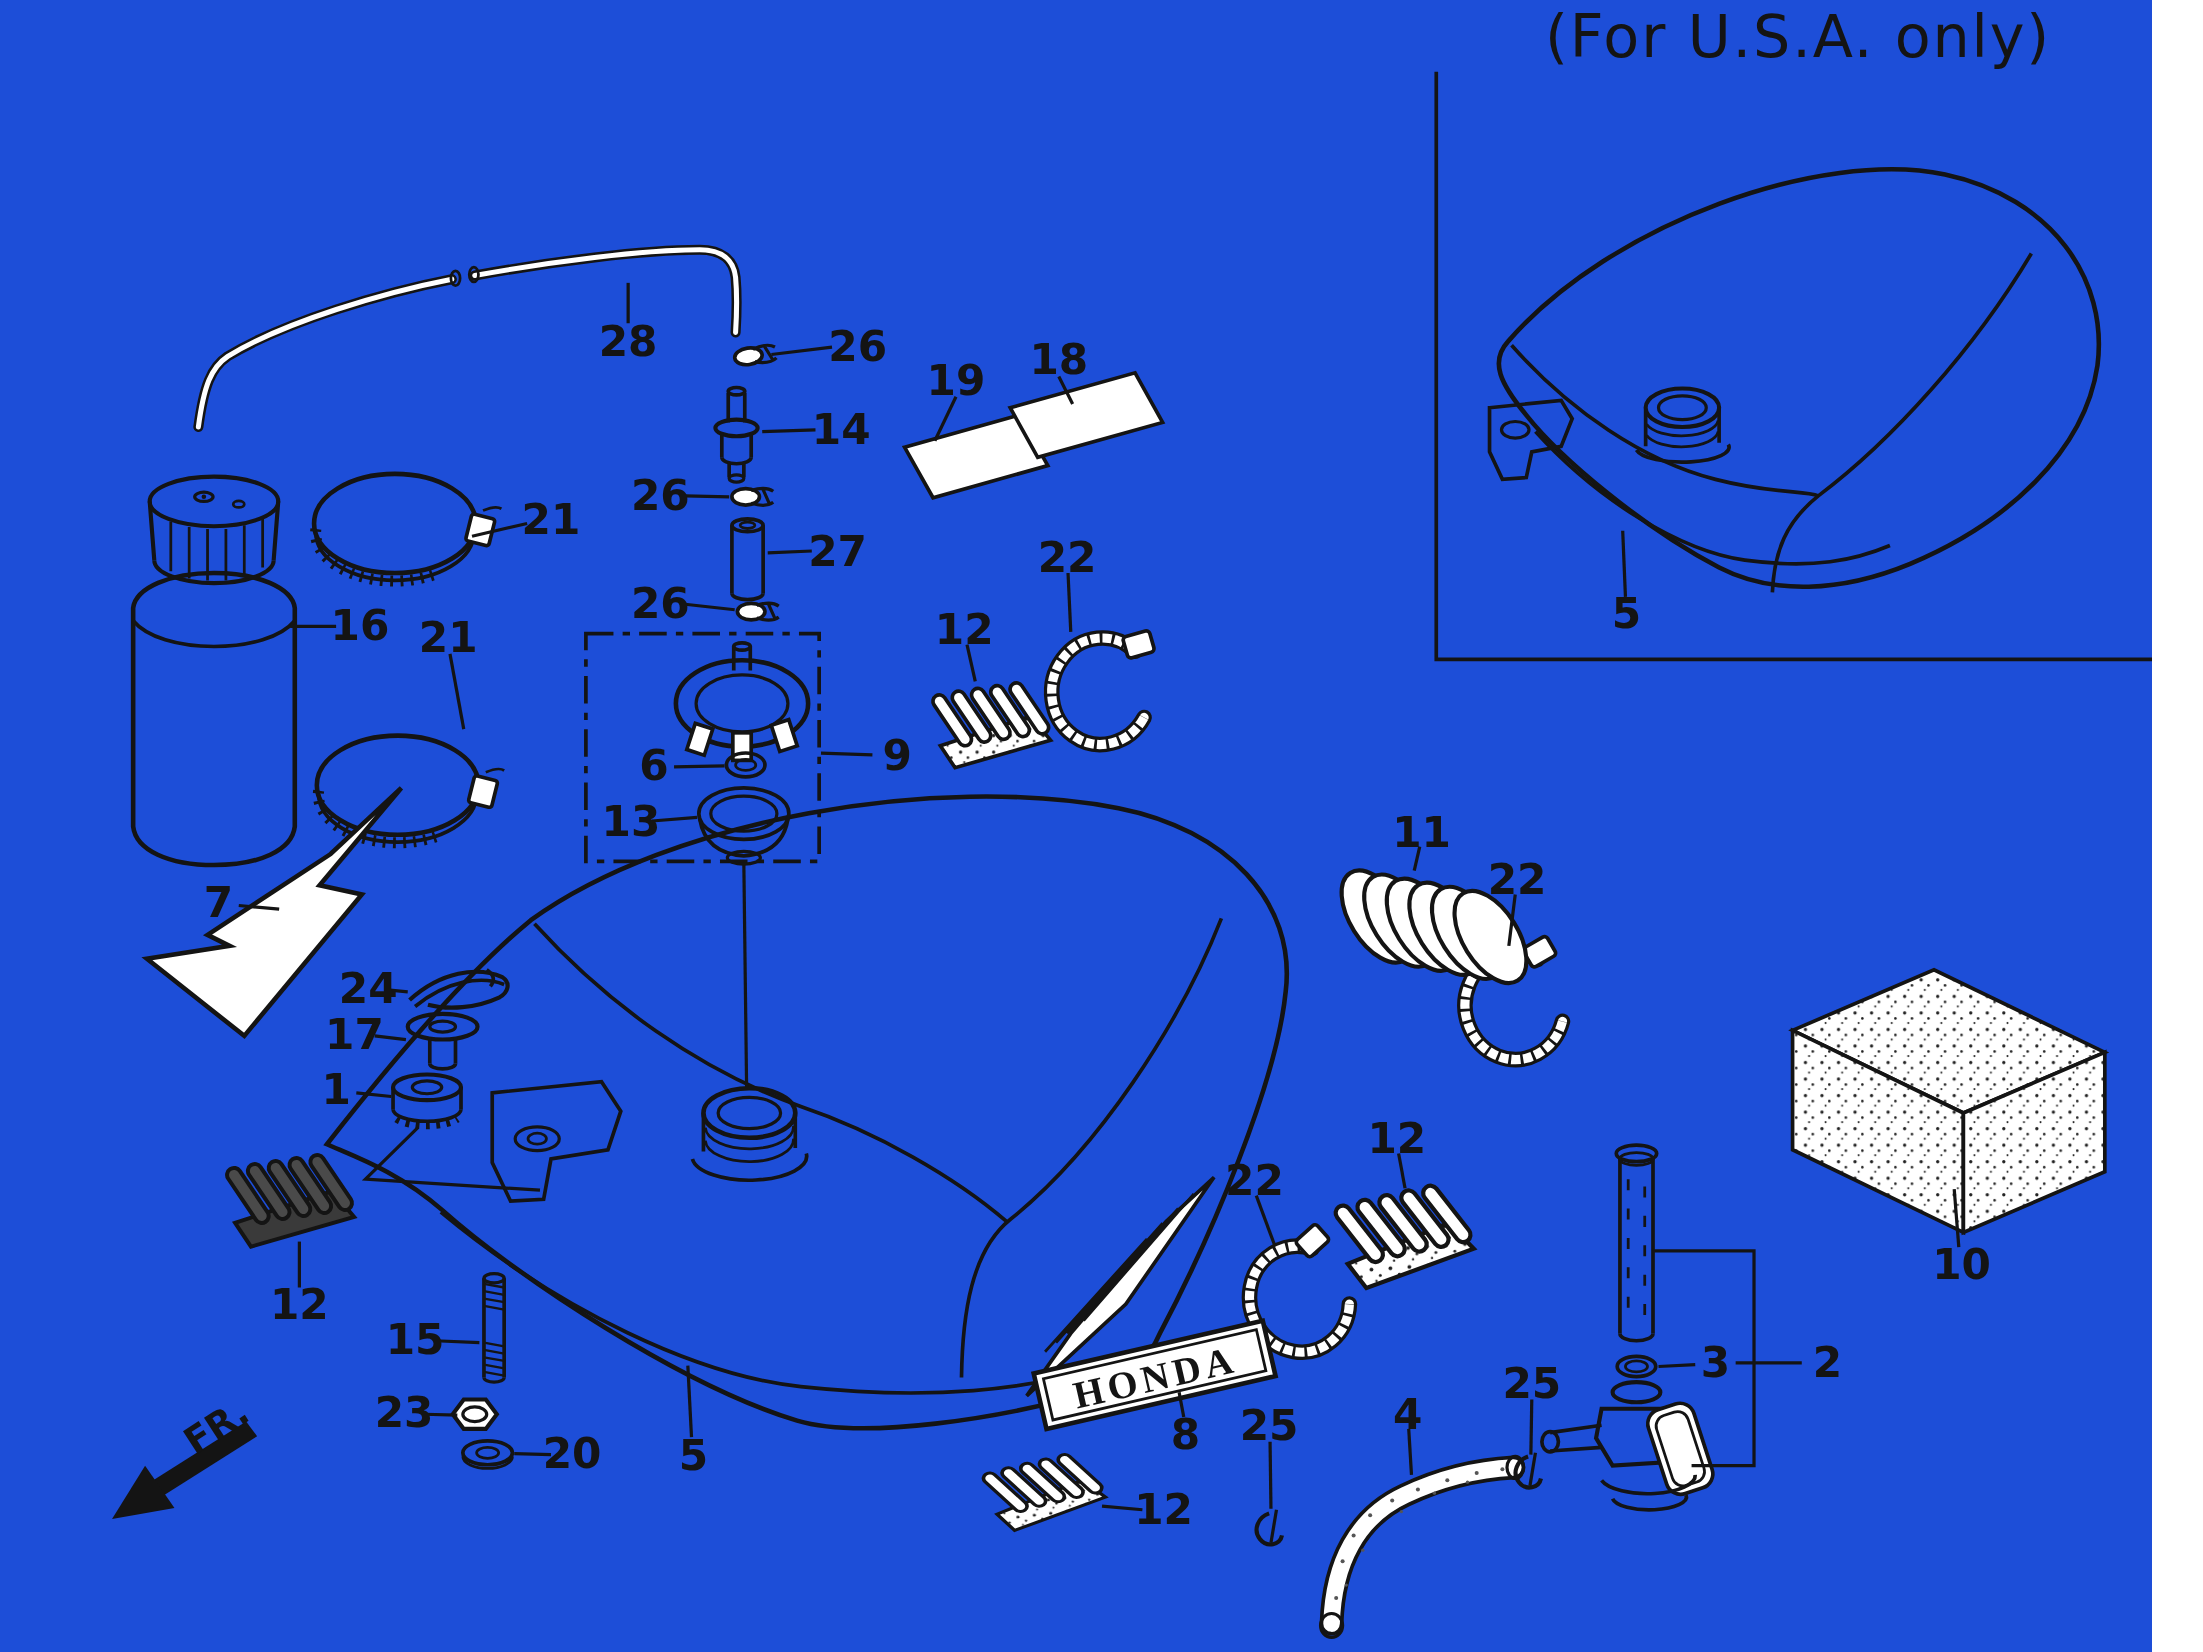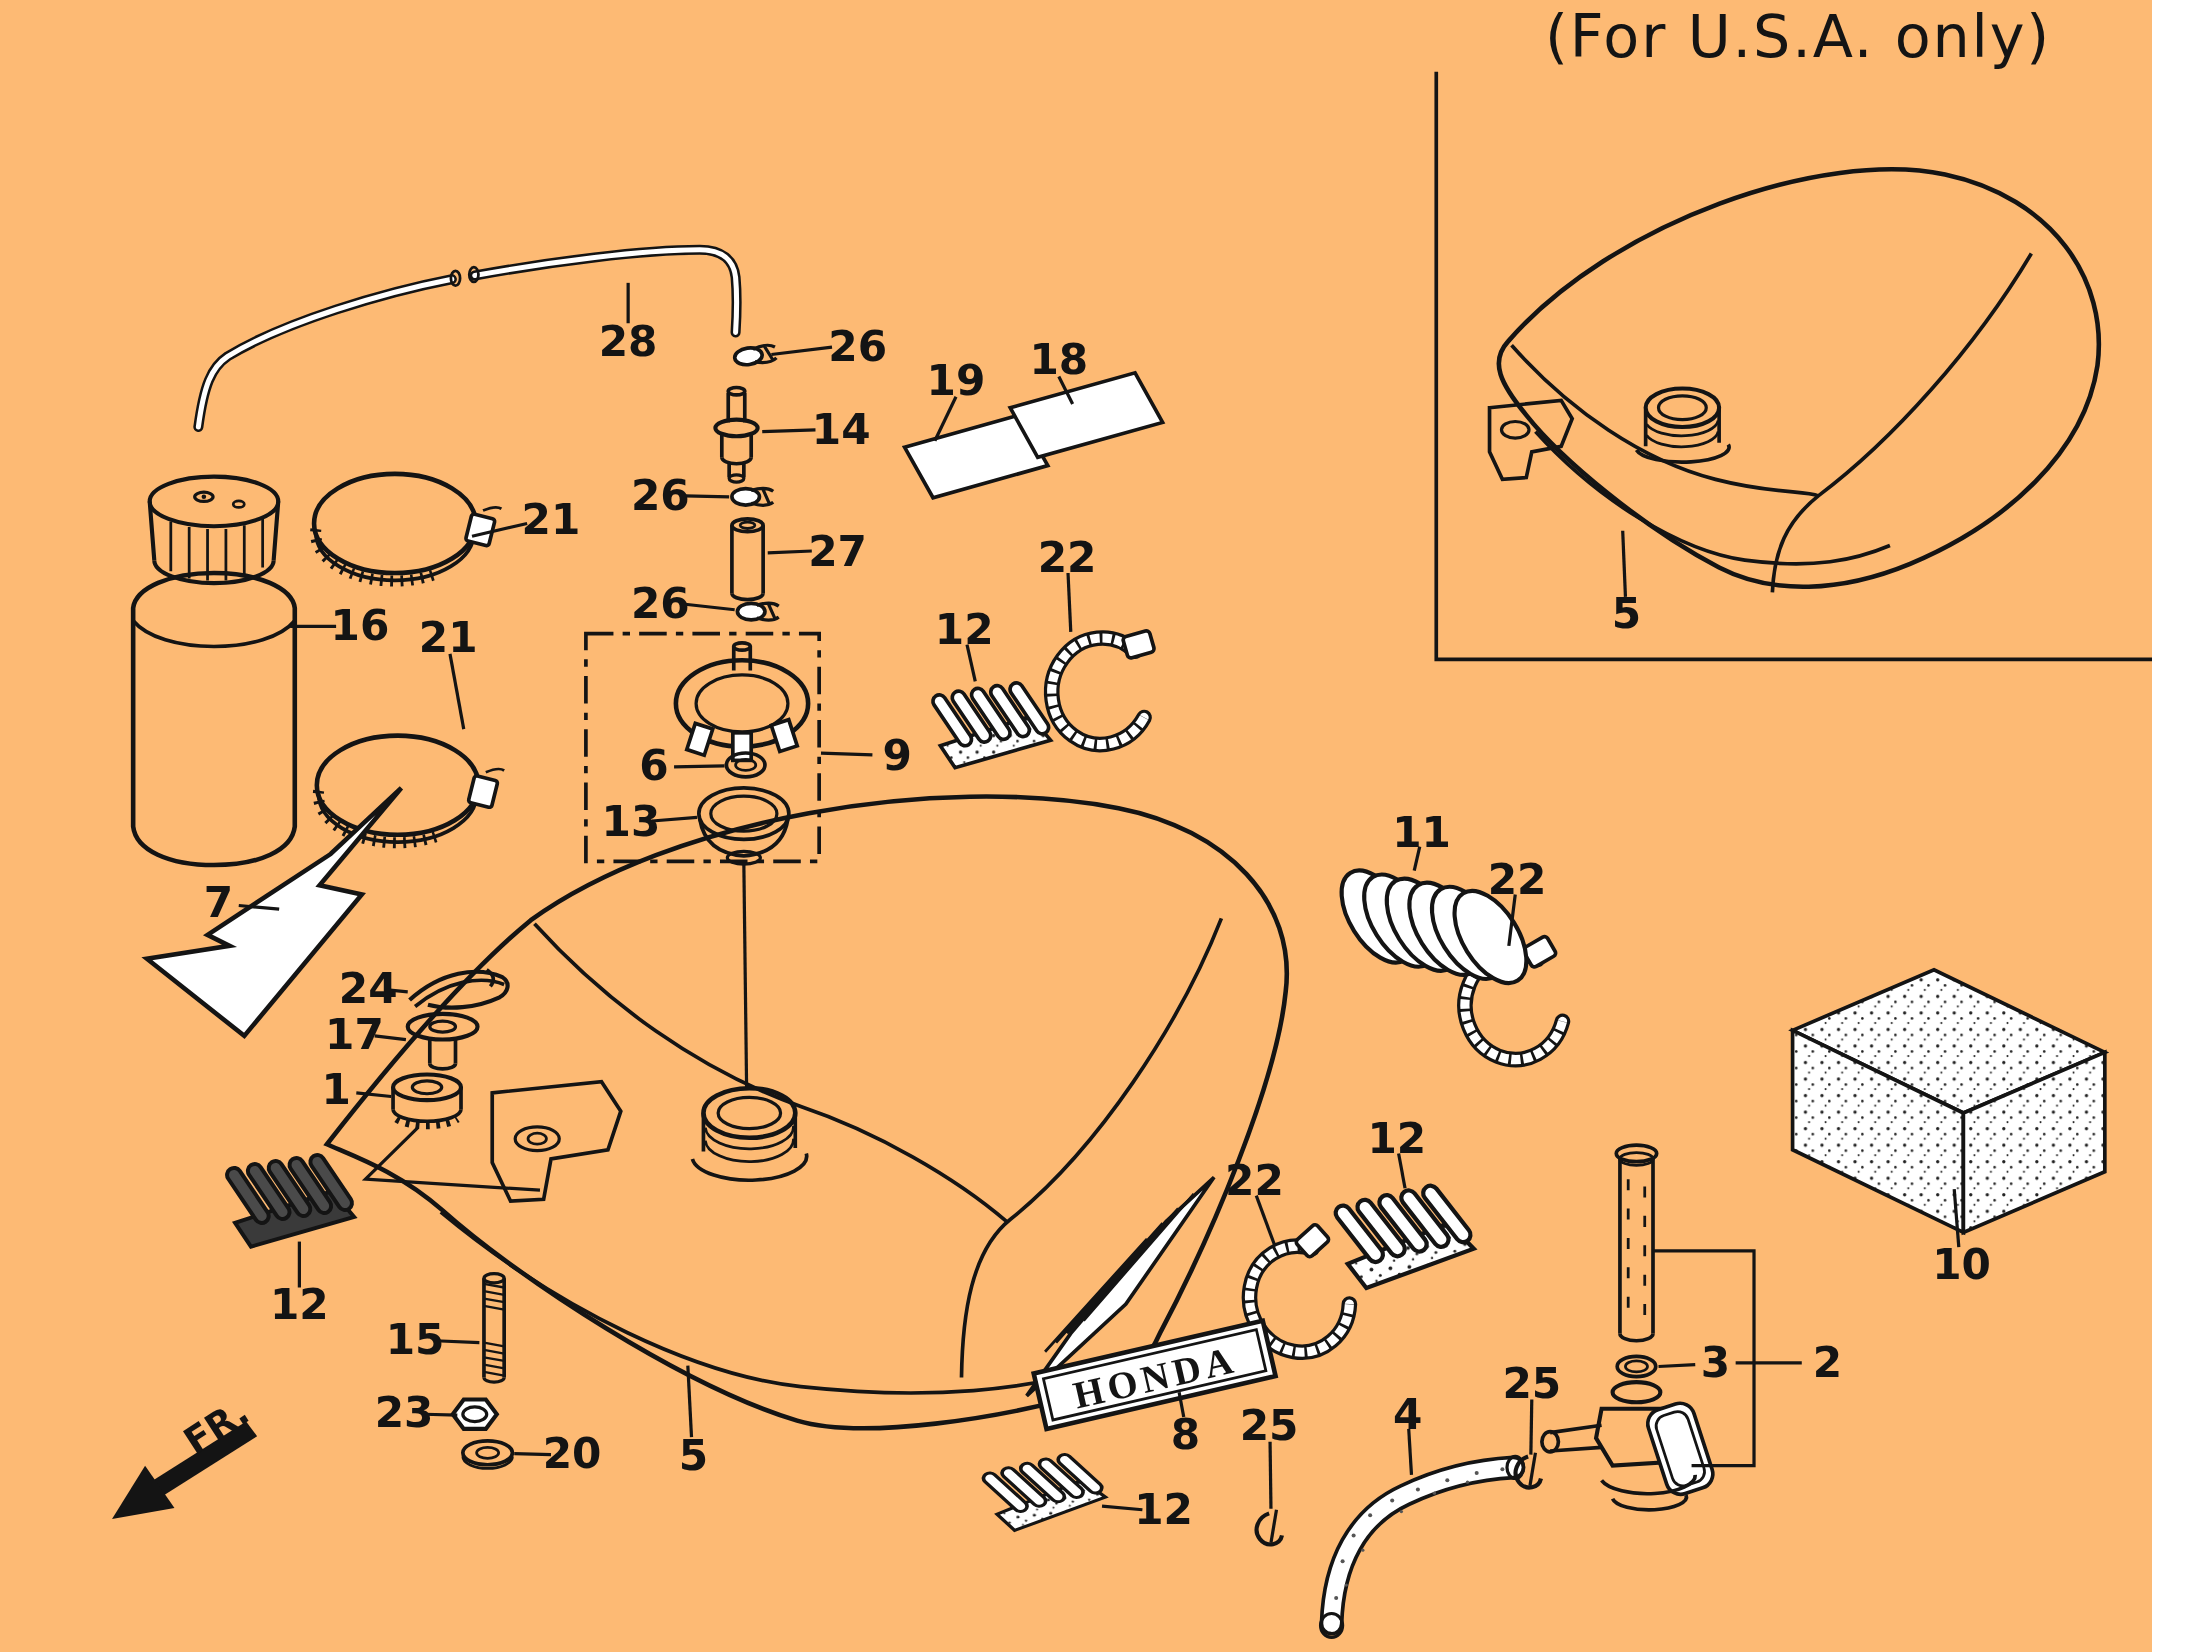--- a/index.html
+++ b/index.html
@@ -1,16 +1,16 @@
 <!DOCTYPE html>
 <html style="font-size:14.7px"><head>
 <meta charset="utf-8">
 <style>
   html,body{margin:0;padding:0;background:#fff;}
-  .page{position:relative;width:2152px;height:1653px;background:#fdba74;overflow:hidden;
+  .page{position:relative;width:2152px;height:1653px;background:#1d4ed8;overflow:hidden;
         font-family:"DejaVu Sans",sans-serif;}
   svg{position:absolute;left:0;top:0;}
   .callout{font-family:"DejaVu Sans",sans-serif;font-weight:700;font-size:46px;fill:#141414;}
   .title-text{font-family:"DejaVu Sans",sans-serif;font-weight:400;font-size:64px;fill:#141414;letter-spacing:2px;}
   .fr-text{font-family:"DejaVu Sans",sans-serif;font-weight:700;font-size:40px;fill:#141414;}
   .emblem-text{font-family:"Liberation Serif","DejaVu Serif",serif;font-weight:700;font-size:42px;fill:#141414;letter-spacing:5px;}
   .ln{stroke:#141414;stroke-width:3.5;fill:none;}
   .outline{stroke:#141414;fill:none;}
 </style>
 </head>

